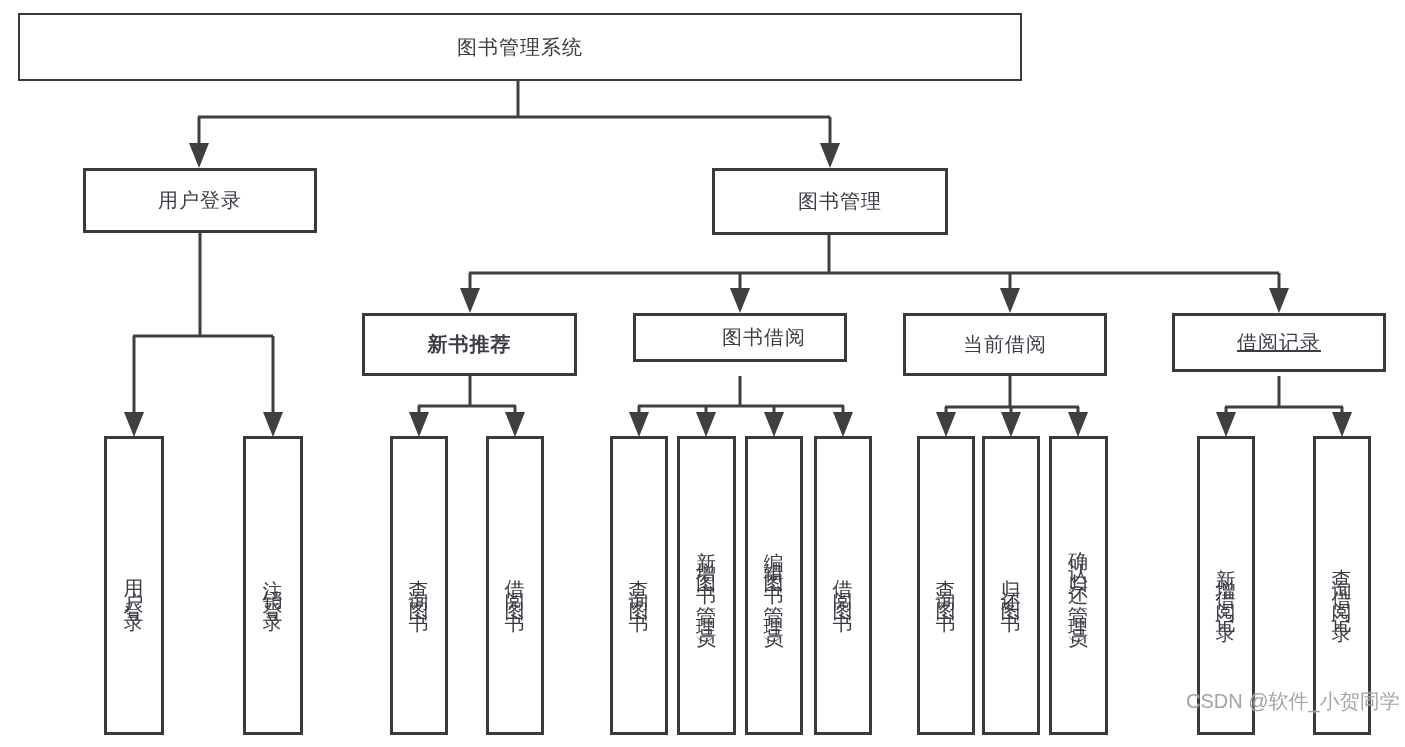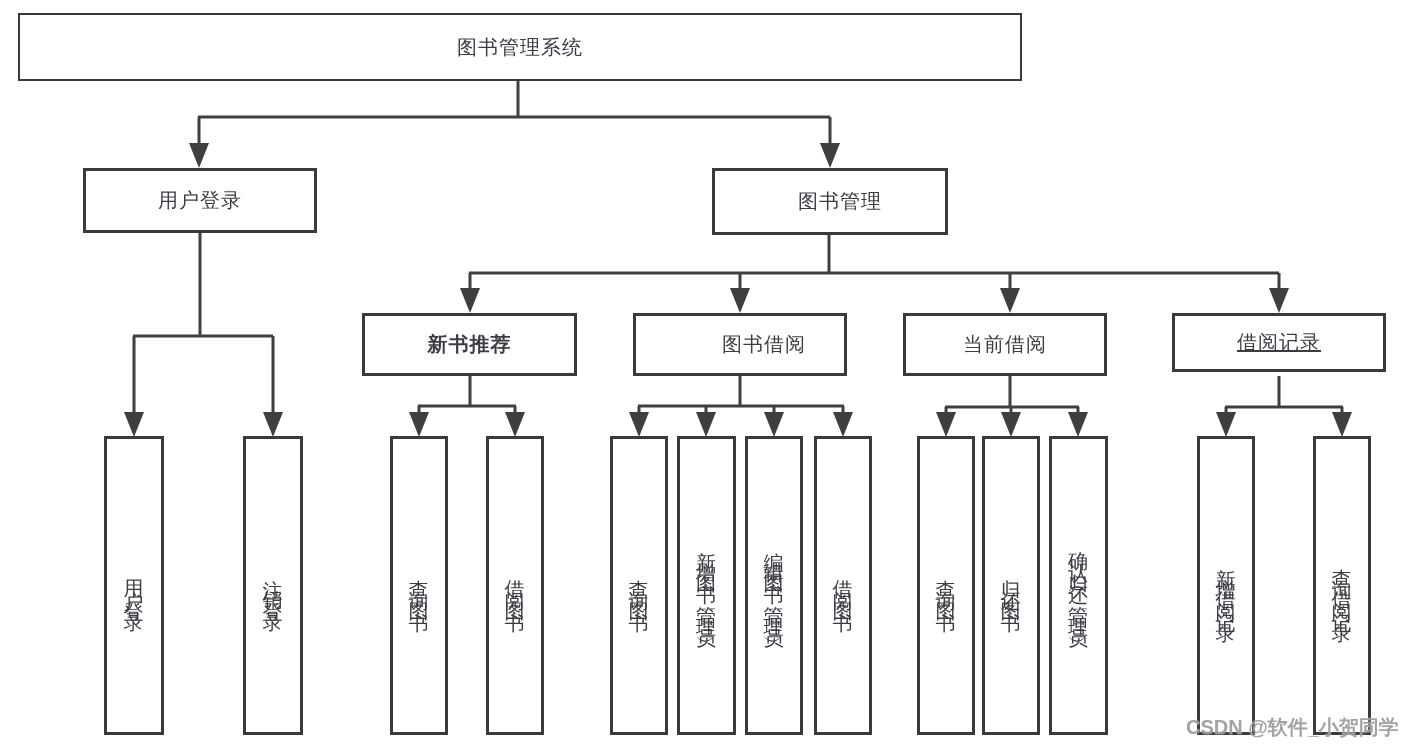--- a/index.html
+++ b/index.html
@@ -40,21 +40,21 @@
     font-size: 20px;
     letter-spacing: 1px;
   }
   .node-l2, .node-l3 {
     font-size: 20px;
     letter-spacing: 1px;
   }
   .n-user-login   { left: 83px;  top: 168px; width: 234px; height: 65px; }
   .n-book-mgmt    { left: 712px; top: 168px; width: 236px; height: 67px; padding-left: 20px; }
   .n-new-rec      { left: 362px; top: 313px; width: 215px; height: 63px; font-weight: bold; }
-  .n-borrow       { left: 633px; top: 313px; width: 214px; height: 63px; padding-left: 48px; }
+  .n-borrow       { left: 633px; top: 313px; width: 214px; height: 49px; padding-left: 48px; }
   .n-current      { left: 903px; top: 313px; width: 204px; height: 63px; }
   .n-record       { left: 1172px; top: 313px; width: 214px; height: 59px; text-decoration: underline; }
   .leaf {
     top: 436px;
     height: 299px;
   }
   .leaf .vtext {
     writing-mode: vertical-rl;
     text-orientation: mixed;
     font-size: 20px;
@@ -72,27 +72,26 @@
   .l-bb-edit    { left: 745px;  width: 58px; }
   .l-bb-borrow  { left: 814px;  width: 58px; }
   .l-cb-query   { left: 917px;  width: 58px; }
   .l-cb-return  { left: 982px;  width: 58px; }
   .l-cb-confirm { left: 1049px; width: 59px; }
   .l-br-add     { left: 1197px; width: 58px; }
   .l-br-query   { left: 1313px; width: 58px; }
   .watermark {
     position: absolute;
     left: 1186px;
-    top: 714px;
+    top: 688px;
     z-index: 3;
     font-size: 20px;
     color: rgba(150, 150, 150, 0.88);
     white-space: nowrap;
     text-shadow: 0 0 2px rgba(255,255,255,0.8);
-    font-weight: bold;
   }
 </style>
 </head>
 <body>
 
 <div class="canvas">
 
   <svg class="connectors" viewBox="0 0 1405 747" xmlns="http://www.w3.org/2000/svg">
     <g stroke="#3f3f3f" stroke-width="3" fill="none">
 

